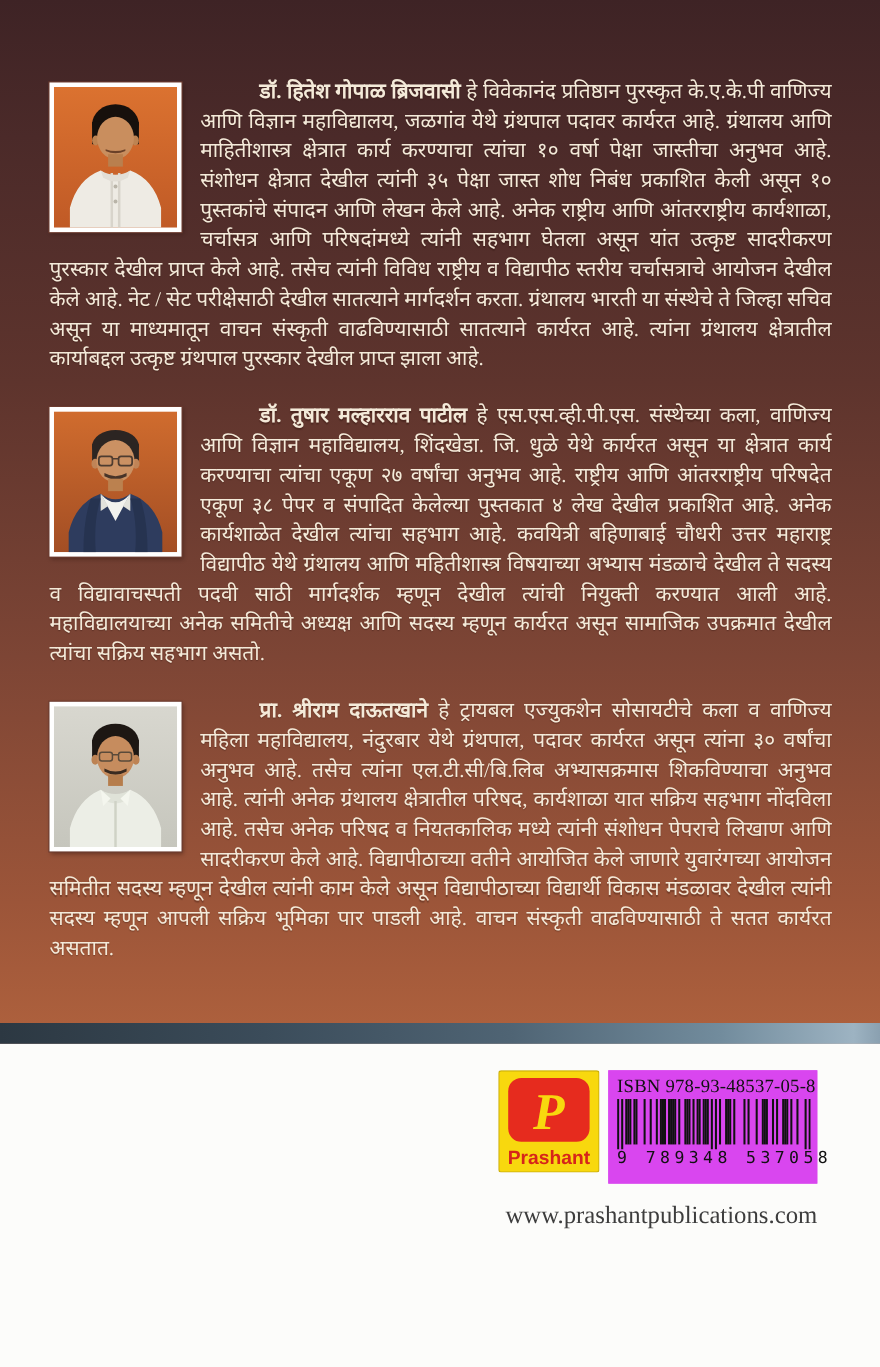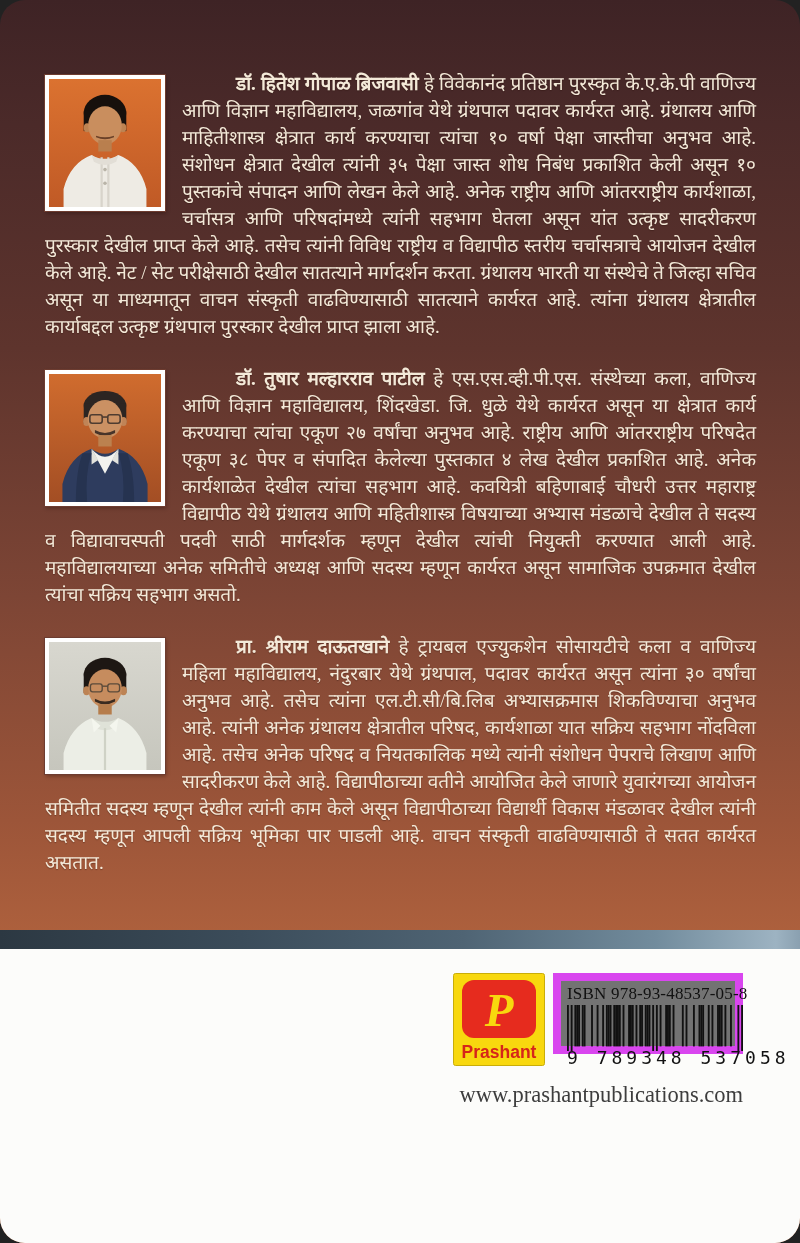--- a/index.html
+++ b/index.html
@@ -1,20 +1,19 @@
 <!DOCTYPE html>
 <html><head>
 <meta charset="utf-8">
 <style>
   html,body{margin:0;padding:0;background:#222;}
   .cover{
     width:800px;height:1243px;position:relative;margin:0 auto;overflow:hidden;
     background:linear-gradient(180deg,#3e2325 0%,#4b2a29 10%,#5e342d 28%,#7d4535 48%,#9c5539 66%,#b6663f 80%,#c97349 93%,#cb774d 100%);
     font-family:"Liberation Serif", serif;
-    border-radius:25px;
   }
   .bios{height:930px;box-sizing:border-box;padding:70px 44px 0 45px;color:#f4ead9;overflow:hidden;}
   .bio{display:flow-root;margin-bottom:25px;font-size:19px;line-height:27px;text-align:justify;text-indent:54px;
        text-shadow:0 1px 1px rgba(40,15,10,.35);}
   .bio-name{font-weight:bold;}
   .photo-frame{
     float:left;width:112px;height:128px;background:#fff;padding:4px;margin:5px 17px 8px 0;
     box-shadow:0 0 0 1px #6d3c30, 1px 2px 4px rgba(30,10,5,.4);text-indent:0;
   }
   .photo-frame svg{display:block;width:112px;height:128px;}
@@ -22,24 +21,24 @@
   .bottom{background:#fcfcfa;height:294px;position:relative;}
   .pub-grid{
     position:absolute;top:24px;right:57px;width:290px;
     display:grid;grid-template-columns:92px 190px;column-gap:8px;row-gap:6px;
   }
   .meta-row{grid-column:2;display:flex;justify-content:space-between;align-items:baseline;}
   .cat{font-size:16px;color:#222;}
   .price{font-size:27px;color:#151515;letter-spacing:1px;}
   .logo{grid-column:1;width:92px;height:93px;}
   .logo svg{display:block;width:92px;height:93px;}
-  .isbn-box{grid-column:2;box-sizing:border-box;border:8px solid #d946ef;background:#737373;padding:3px 6px 2px;text-align:center;height:81px;}
+  .isbn-box{grid-column:2;box-sizing:border-box;border:2px solid #d946ef;background:#d946ef;padding:3px 6px 2px;text-align:center;height:103px;}
   .isbn-label{font-size:17px;color:#111;white-space:nowrap;letter-spacing:.2px;}
   .barcode{width:176px;height:46px;display:block;margin:1px auto 0;}
-  .digits{font-family:"DejaVu Sans Mono", monospace;font-size:18px;letter-spacing:4px;color:#111;line-height:14px;white-space:nowrap;}
+  .digits{font-family:"DejaVu Sans Mono", monospace;font-size:15px;letter-spacing:4px;color:#111;line-height:14px;white-space:nowrap;}
   .urls{grid-column:1 / 3;text-align:right;font-size:22.5px;color:#3d3d3d;line-height:30px;margin-top:8px;}
 </style>
 </head>
 <body>
 
 <div class="cover">
 
   <div class="bios">
 
     <div class="bio">

